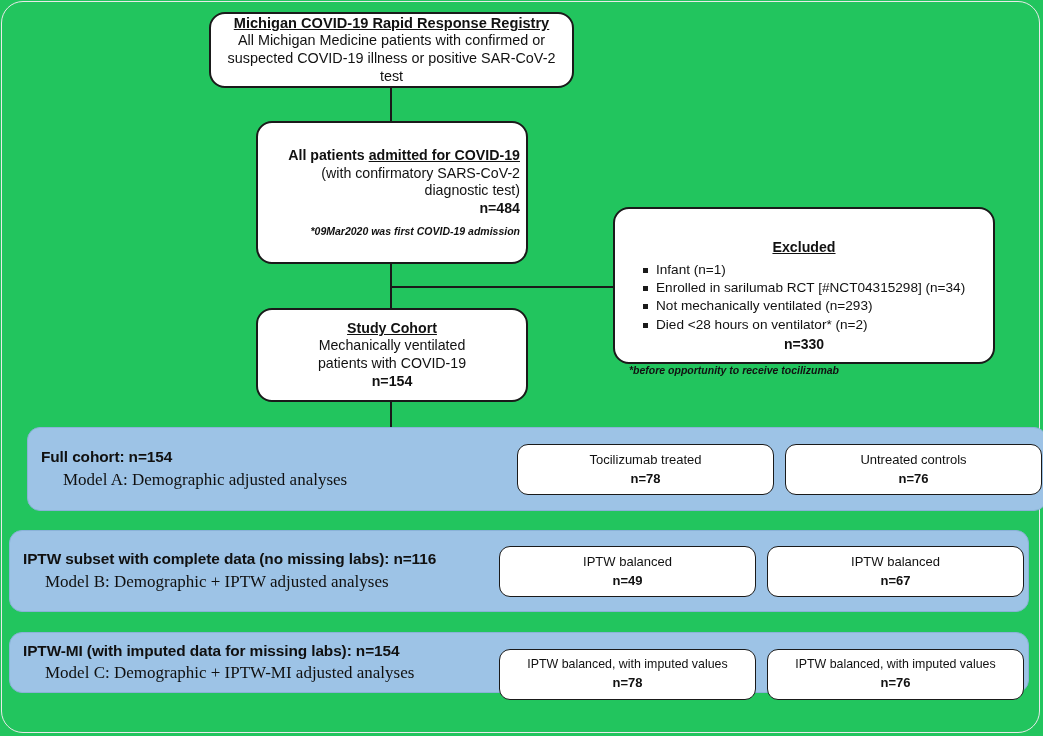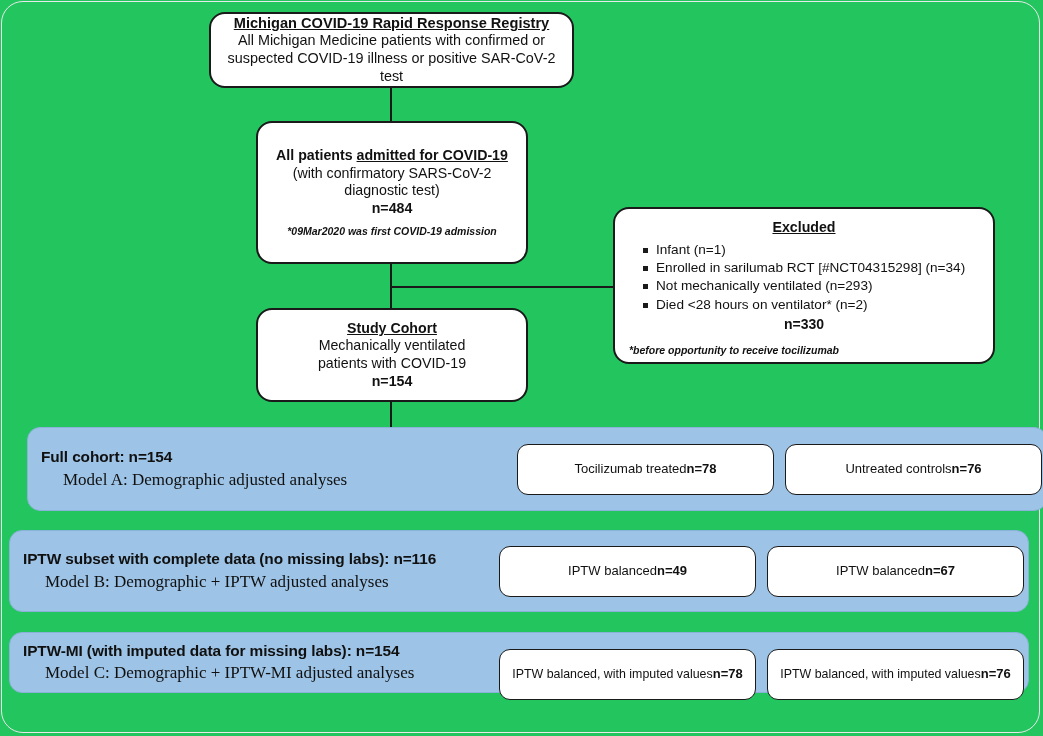--- a/index.html
+++ b/index.html
@@ -58,37 +58,39 @@
     left: 209px; top: 12px; width: 365px; height: 76px;
     font-size: 14.4px;
     padding: 2px 8px;
   }
   #box-registry .title { font-size: 14.6px; }
 
   #box-admitted {
     left: 256px; top: 121px; width: 272px; height: 143px;
     font-size: 14.2px;
     padding: 4px 6px;
+    text-align: right;
   }
   #box-admitted .ital-small { margin-top: 7px; }
 
   #box-excluded {
     left: 613px; top: 207px; width: 382px; height: 157px;
     font-size: 13.6px;
     align-items: stretch;
     justify-content: flex-start;
     padding: 10px 14px 8px 14px;
     text-align: left;
   }
   #box-excluded .exc-title {
     text-align: center;
     font-weight: bold;
     text-decoration: underline;
     font-size: 14.2px;
     margin-bottom: 5px;
+    margin-top: 20px;
   }
   #box-excluded ul {
     margin: 0; padding: 0 0 0 14px; list-style: none;
   }
   #box-excluded li {
     position: relative;
     padding-left: 13px;
     margin-bottom: 1.5px;
     font-size: 13.6px;
     white-space: nowrap;
@@ -162,20 +164,21 @@
     top: 0; left: 0; right: 0; bottom: 0;
     pointer-events: none;
   }
   .sub-box {
     position: absolute;
     background: #ffffff;
     border: 1.9px solid #1a1a1a;
     border-radius: 11px;
     box-sizing: border-box;
     display: flex;
+    flex-direction: column;
     align-items: center;
     justify-content: center;
     text-align: center;
     color: #111111;
     line-height: 1.45;
     pointer-events: auto;
   }
   .sub-box .sb-title { font-size: 13px; }
   .sub-box .sb-n { font-size: 13px; font-weight: bold; }
 

